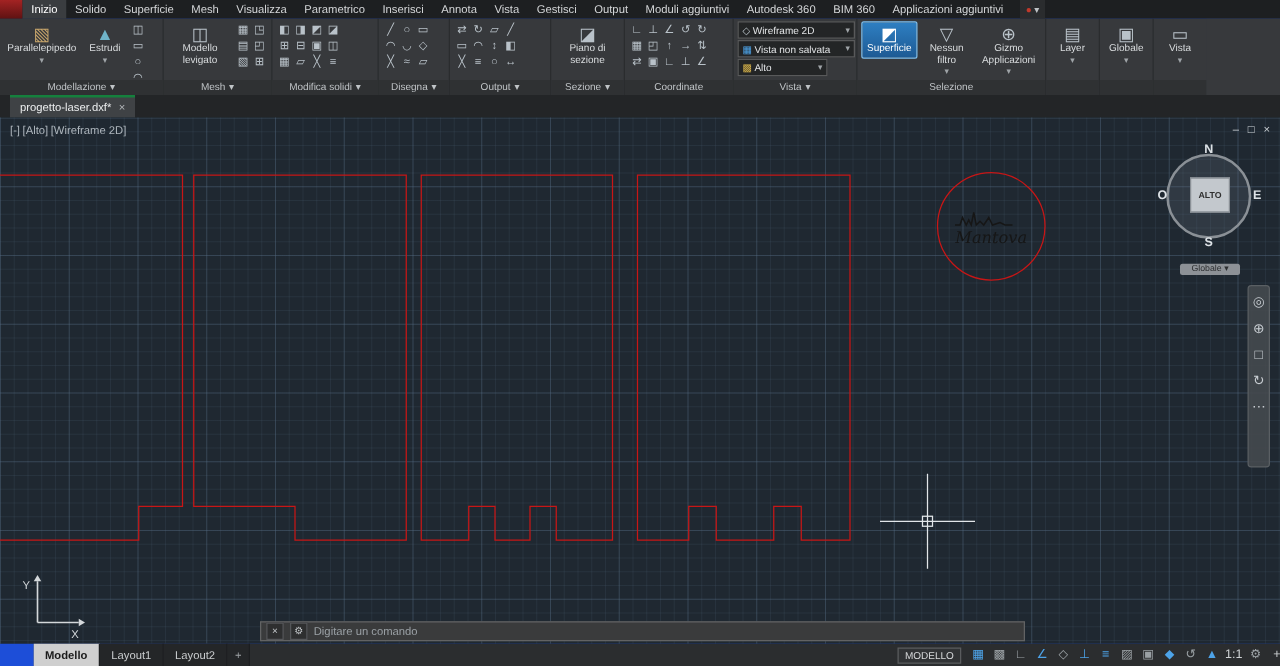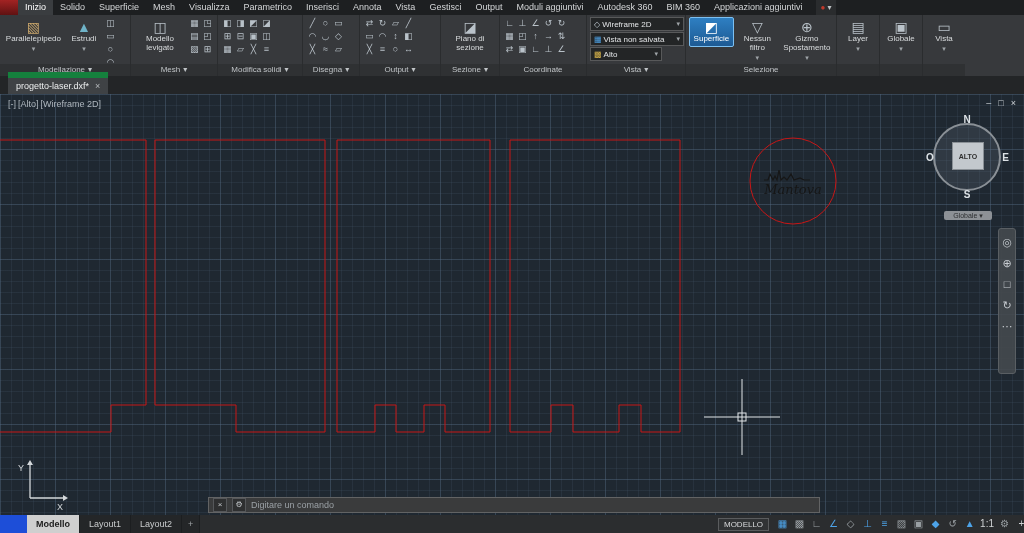--- a/index.html
+++ b/index.html
@@ -39,21 +39,21 @@
   .combo{display:flex;align-items:center;gap:2px;background:#232526;border:1px solid #58595a;
          height:12px;font-size:8px;color:#e2e4e6;padding:0 3px;width:86px;white-space:nowrap;overflow:hidden;}
   .combo .cicon{font-size:8px;}
   .combo .car{margin-left:auto;font-size:7px;color:#9fa4a8;}
   .vstack{display:flex;flex-direction:column;gap:1px;align-items:flex-start;}
 
   
   .doctabs{position:absolute;left:0;top:76px;width:1024px;height:18px;background:#232527;
            border-bottom:1px solid #17181a;display:flex;align-items:flex-end;}
   .doctab{margin-left:8px;background:#3f4245;color:#eceeef;font-size:9px;line-height:16px;height:16px;
-          padding:0 8px;display:flex;align-items:flex-end;gap:6px;border-top:6px solid #15803d;}
+          padding:0 8px;display:flex;align-items:flex-end;gap:6px;border-top:2px solid #15803d;}
   .doctab .dclose{color:#b5b9bc;font-size:9px;}
 
   
   .canvas{position:absolute;left:0;top:94px;width:1024px;height:421px;background-color:#1f2831;
           background-image:
             linear-gradient(rgba(90,115,140,.30) 1px,transparent 1px),
             linear-gradient(90deg,rgba(90,115,140,.30) 1px,transparent 1px),
             linear-gradient(rgba(90,115,140,.14) 1px,transparent 1px),
             linear-gradient(90deg,rgba(90,115,140,.14) 1px,transparent 1px);
           background-size:55px 55px,55px 55px,11px 11px,11px 11px;}
@@ -314,21 +314,21 @@
           <span class="bicon">◩</span>
           <span>Superficie</span>
         </div>
         <div class="bigbtn" style="width:42px">
           <span class="bicon" style="color:#b9c2c9">▽</span>
           <span>Nessun filtro</span>
           <span class="car">▾</span>
         </div>
         <div class="bigbtn" style="width:52px">
           <span class="bicon" style="color:#b9c2c9">⊕</span>
-          <span>Gizmo Spostamento</span>
+          <span>Gizmo Applicazioni</span>
           <span class="car">▾</span>
         </div>
       </div>
       <div class="rpanel-label">
         <span>Selezione</span>
       </div>
     </div>
 
     <div class="rpanel" style="width:42px">
       <div class="rpanel-body">

